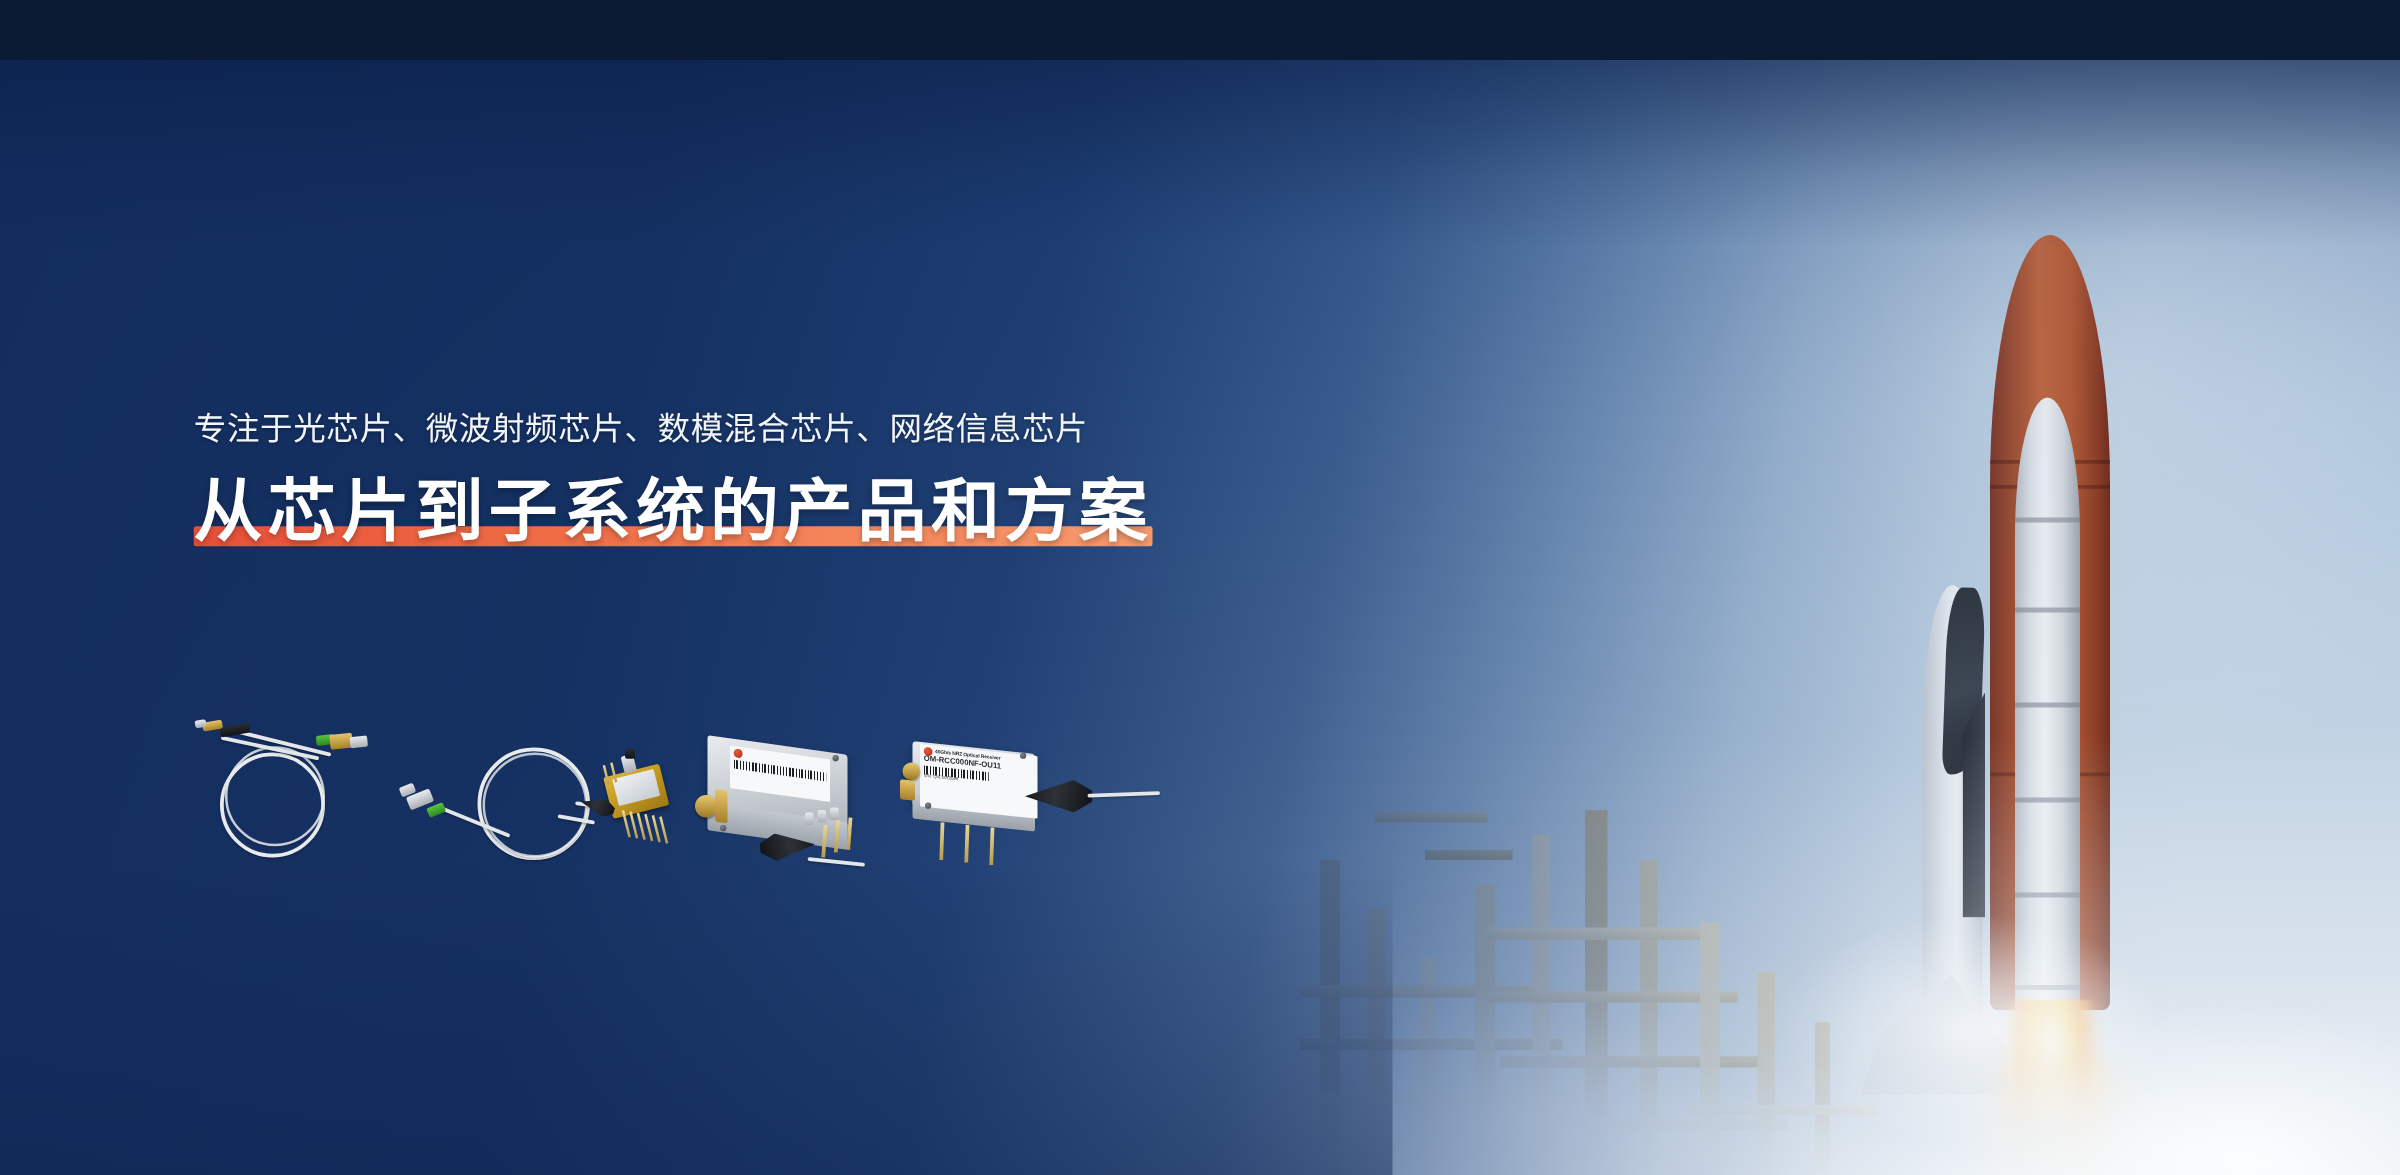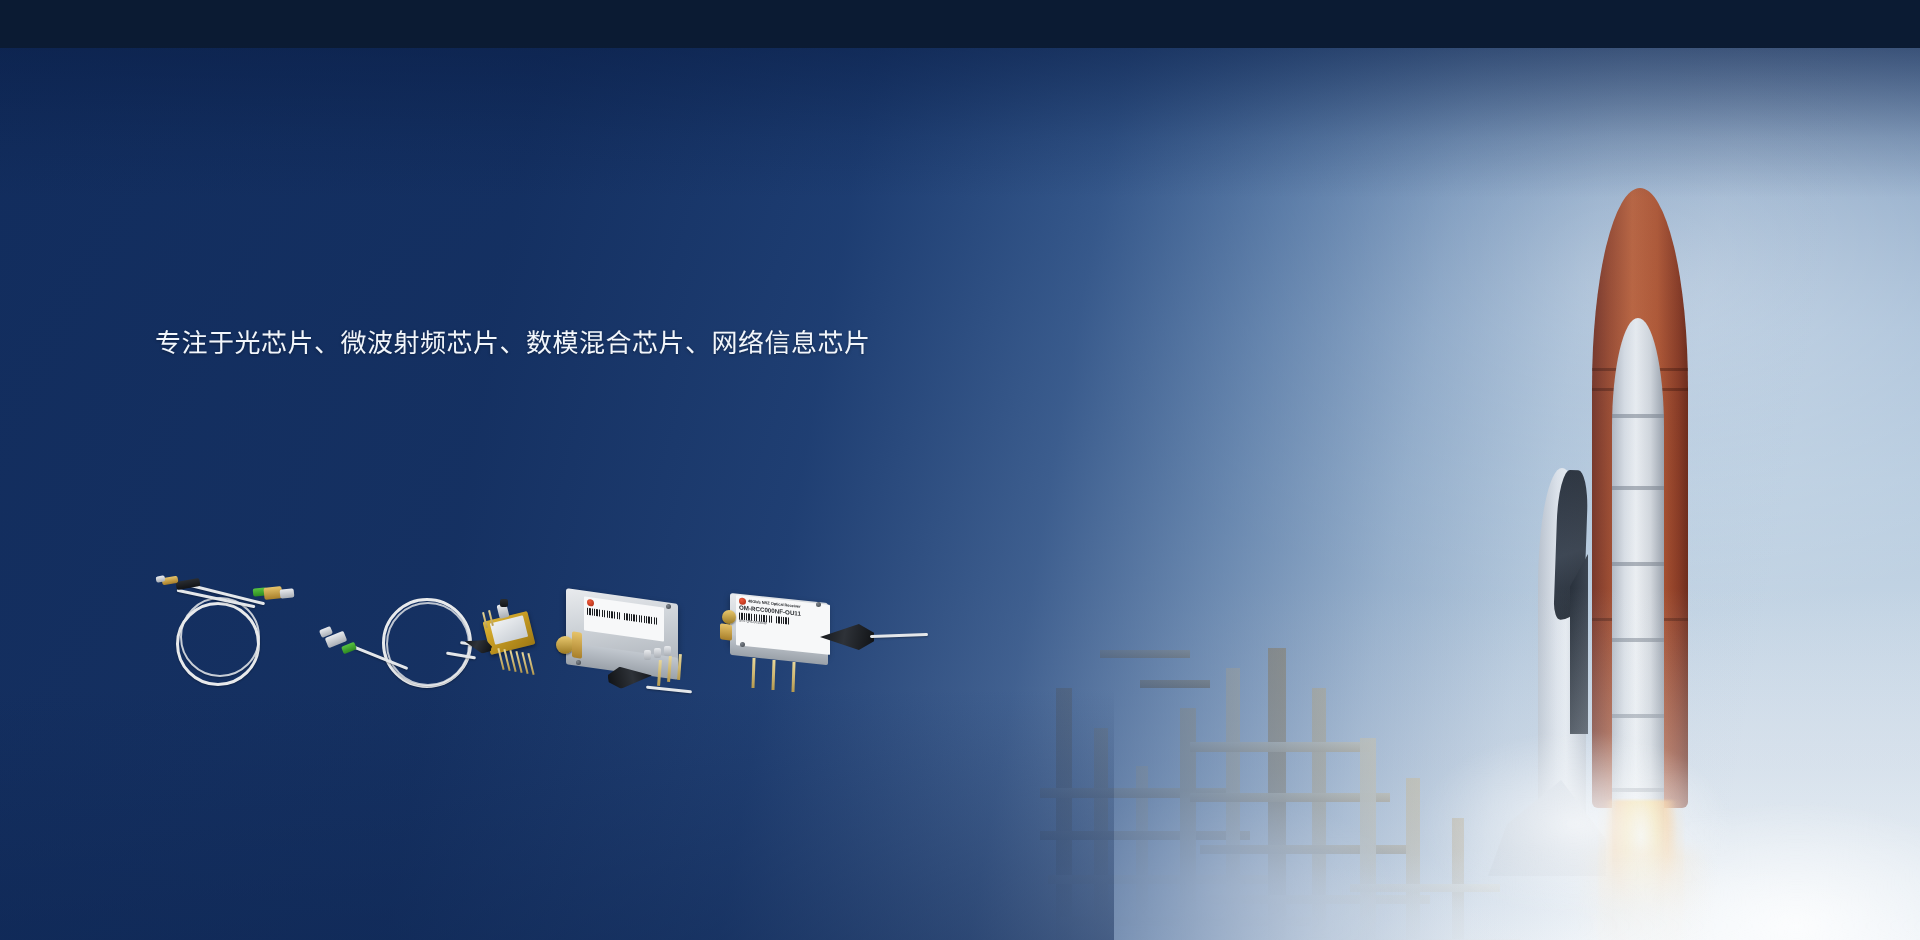--- a/index.html
+++ b/index.html
@@ -457,20 +457,24 @@
   <div class="smoke"></div>
   <div class="smoke-2"></div>
 
   <div class="blue-wash"></div>
   <div class="blue-wash-top"></div>
   <div class="blue-wash-bottom"></div>
 
   <div class="copy">
     <div class="sub-line">专注于光芯片、微波射频芯片、数模混合芯片、网络信息芯片</div>
 
+    <div class="headline-wrap">
+      <div class="headline-bar"></div>
+      <div class="headline">从芯片到子系统的产品和方案</div>
+    </div>
   </div>
 
   <div class="products">
 
     <div class="product" style="left:0; top:0; width:160px; height:120px;">
       <div class="coil" style="left:26px; top:36px; width:78px; height:78px;"></div>
       <div class="coil" style="left:30px; top:31px; width:76px; height:76px; border-width:2px; opacity:0.85;"></div>
       <div class="fiber" style="left:30px; top:26px; width:86px; transform:rotate(14deg);"></div>
       <div class="fiber" style="left:26px; top:31px; width:80px; transform:rotate(12deg);"></div>
       <div class="connector conn-black" style="left:26px; top:14px; width:24px; height:8px; transform:rotate(-10deg);"></div>

